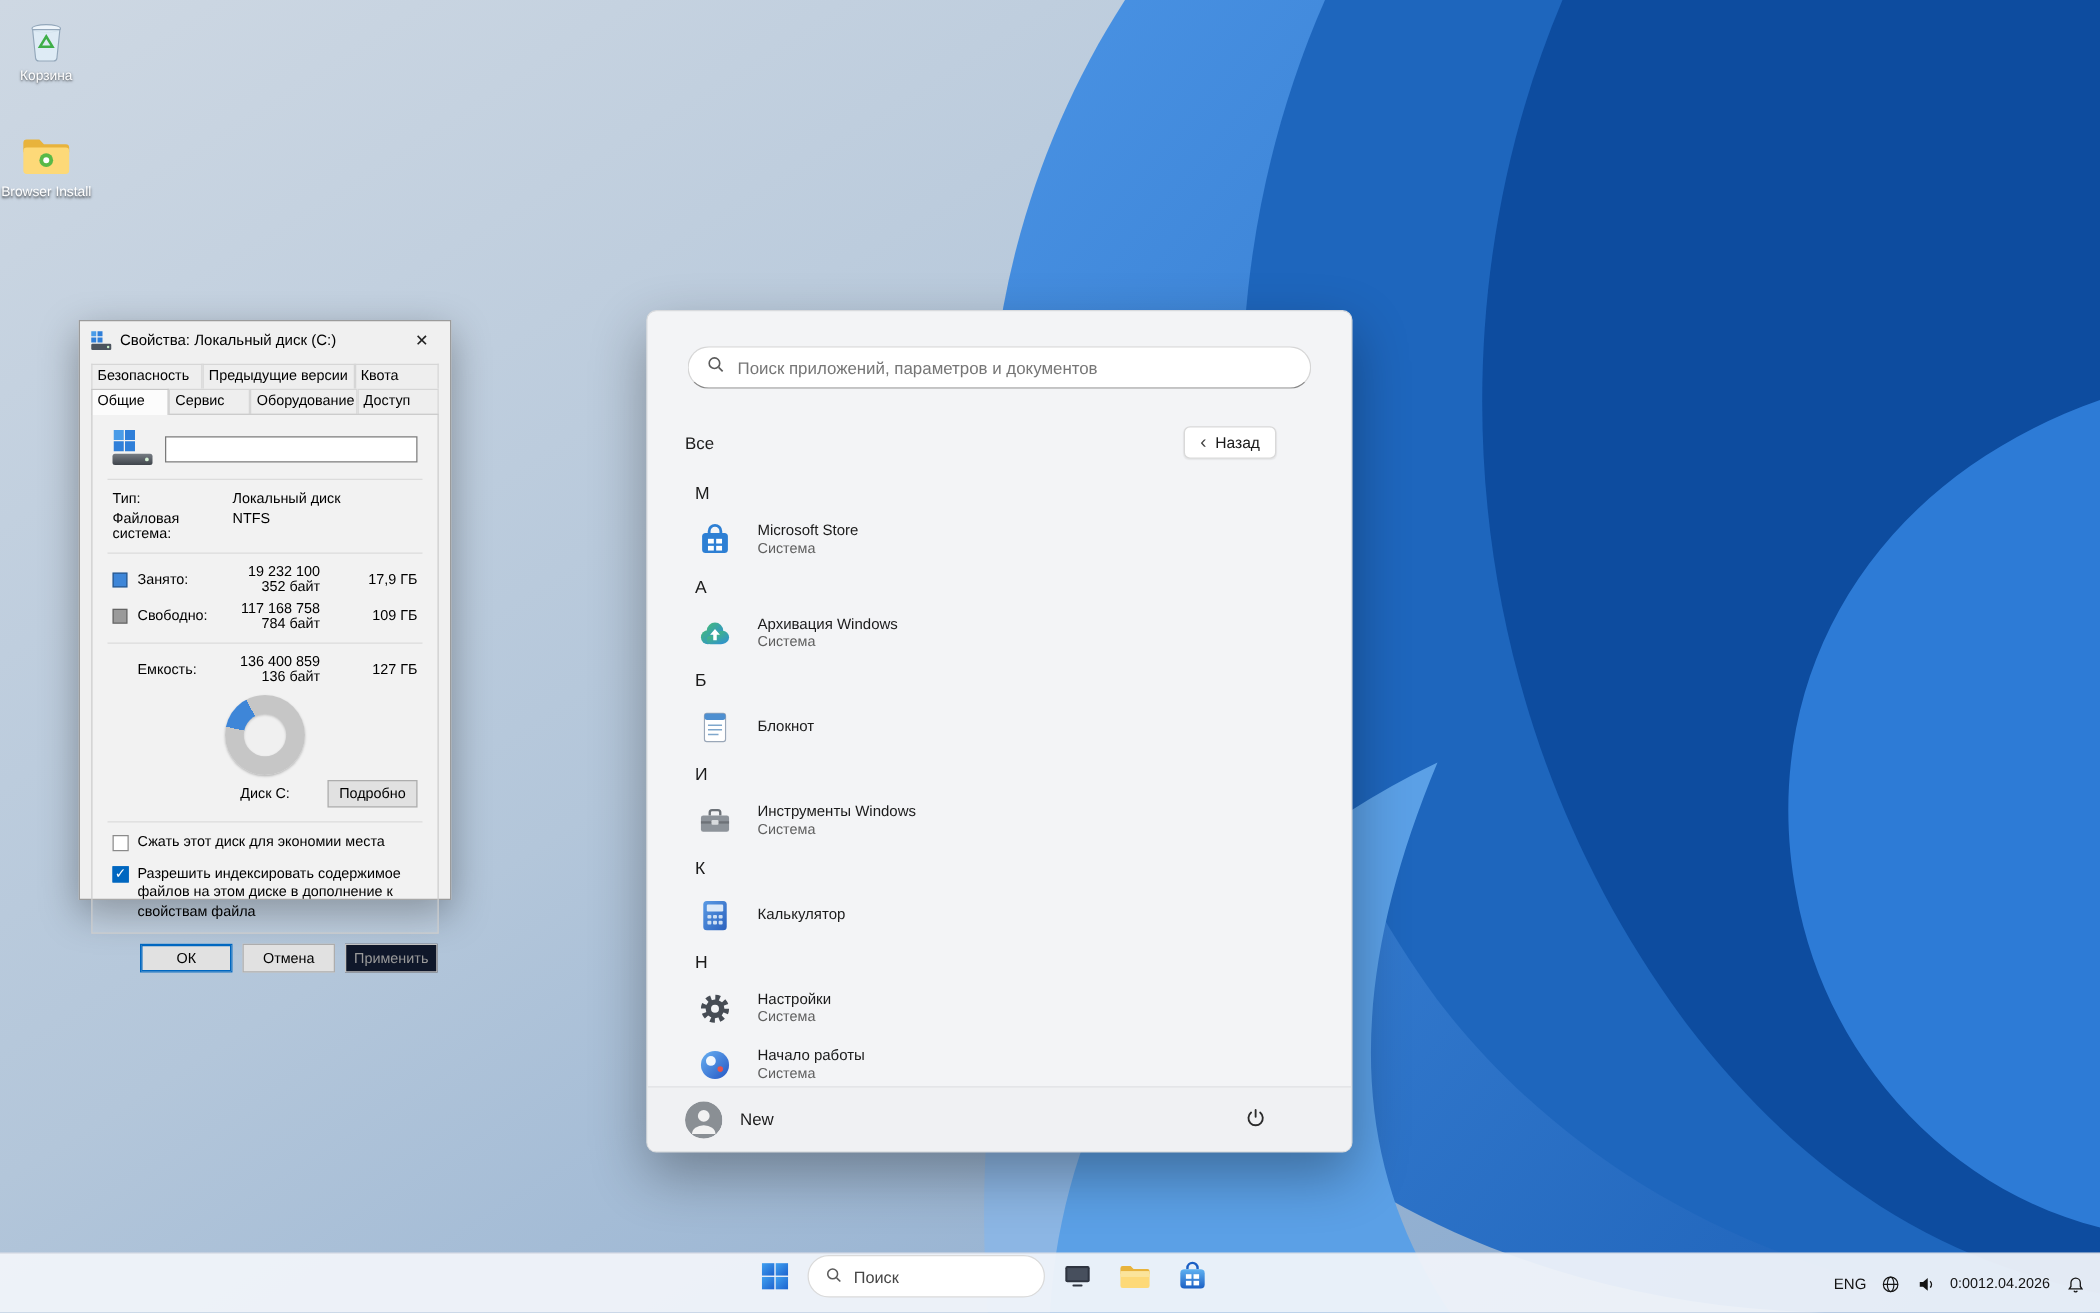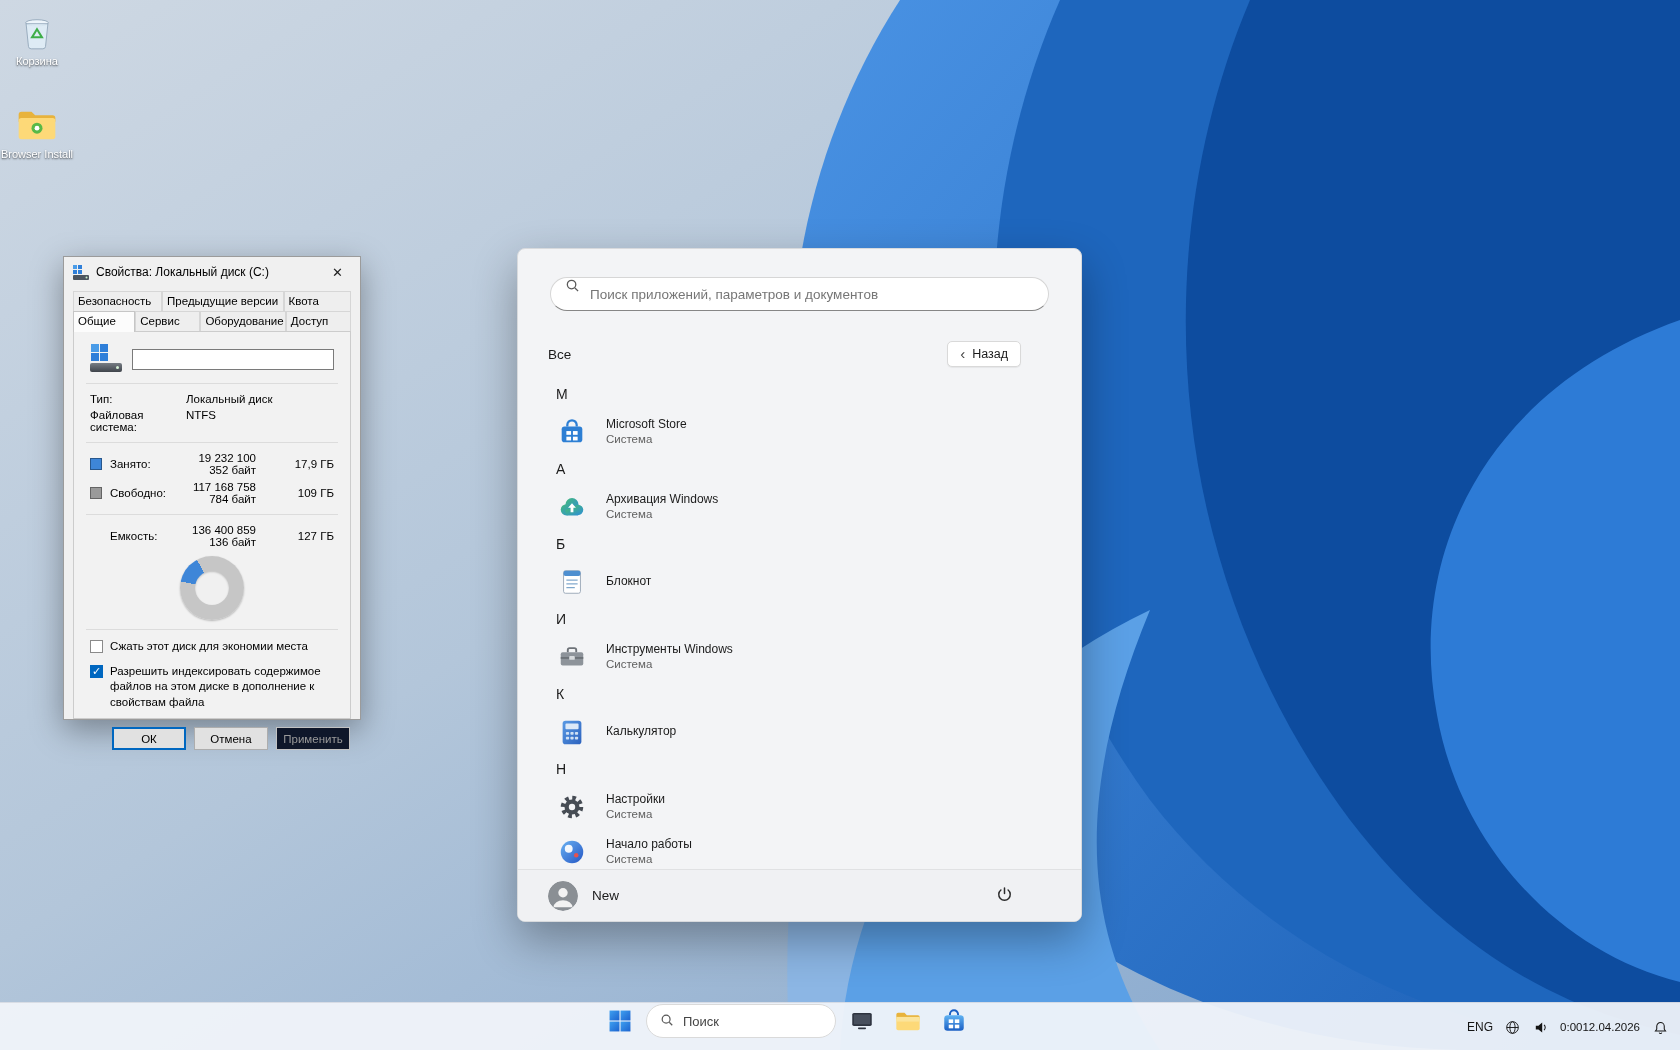--- a/index.html
+++ b/index.html
@@ -86,21 +86,21 @@
   .checkbox.checked .checkmark { display:block; }
   .check-label { line-height:1.35; }
 
   .dialog-buttons { display:flex; justify-content:flex-end; gap:8px; padding:2px 10px 8px; flex:none; }
 
   
   .start-panel { position:absolute; left:517px; top:248px; width:565px; height:674px;
     background:#f3f4f6; border:1px solid #d8dadd; border-radius:8px;
     box-shadow:0 18px 45px rgba(0,0,0,.32); display:flex; flex-direction:column; overflow:hidden; }
   .search-box { margin:28px 32px 0; height:34px; background:#fff; border:1px solid #d6d6d6;
-    border-bottom:1px solid #868686; border-radius:17px; display:flex; 
+    border-bottom:1px solid #868686; border-radius:17px; display:flex; align-items:center;
     gap:10px; padding:0 14px; flex:none; }
   .search-box input { flex:1; border:none; outline:none; background:transparent; font-size:13.5px;
     color:#333; font-family:"Liberation Sans", sans-serif; }
   .search-box input::placeholder { color:#767676; }
 
   .filter-row { display:flex; align-items:center; justify-content:space-between;
     margin:30px 60px 4px 30px; flex:none; }
   .filter-all { font-size:13.5px; color:#1b1b1b; }
   .back-btn { display:flex; align-items:center; gap:7px; background:#fff; border:1px solid #d9d9d9;
     border-radius:5px; padding:4px 12px 5px; font-size:12.5px; color:#1b1b1b;
@@ -265,20 +265,24 @@
       <span class="swatch hidden"></span>
       <span class="u-label">Емкость:</span>
       <span class="u-bytes">136 400 859 136 байт</span>
       <span class="u-size">127 ГБ</span>
     </div>
 
     <div class="pie-wrap">
       <div class="donut" id="disk-donut" style="background: conic-gradient(from 282deg, rgb(62, 134, 216) 0deg, rgb(62, 134, 216) 50deg, rgb(198, 198, 198) 50deg, rgb(198, 198, 198) 360deg);"></div>
     </div>
 
+    <div class="disk-row">
+      <span class="disk-name">Диск C:</span>
+      <button class="btn small">Подробно</button>
+    </div>
 
     <div class="sep"></div>
 
     <label class="checkrow">
       <span class="checkbox">
         
       </span>
       <span class="check-label">Сжать этот диск для экономии места</span>
     </label>
     <label class="checkrow">

